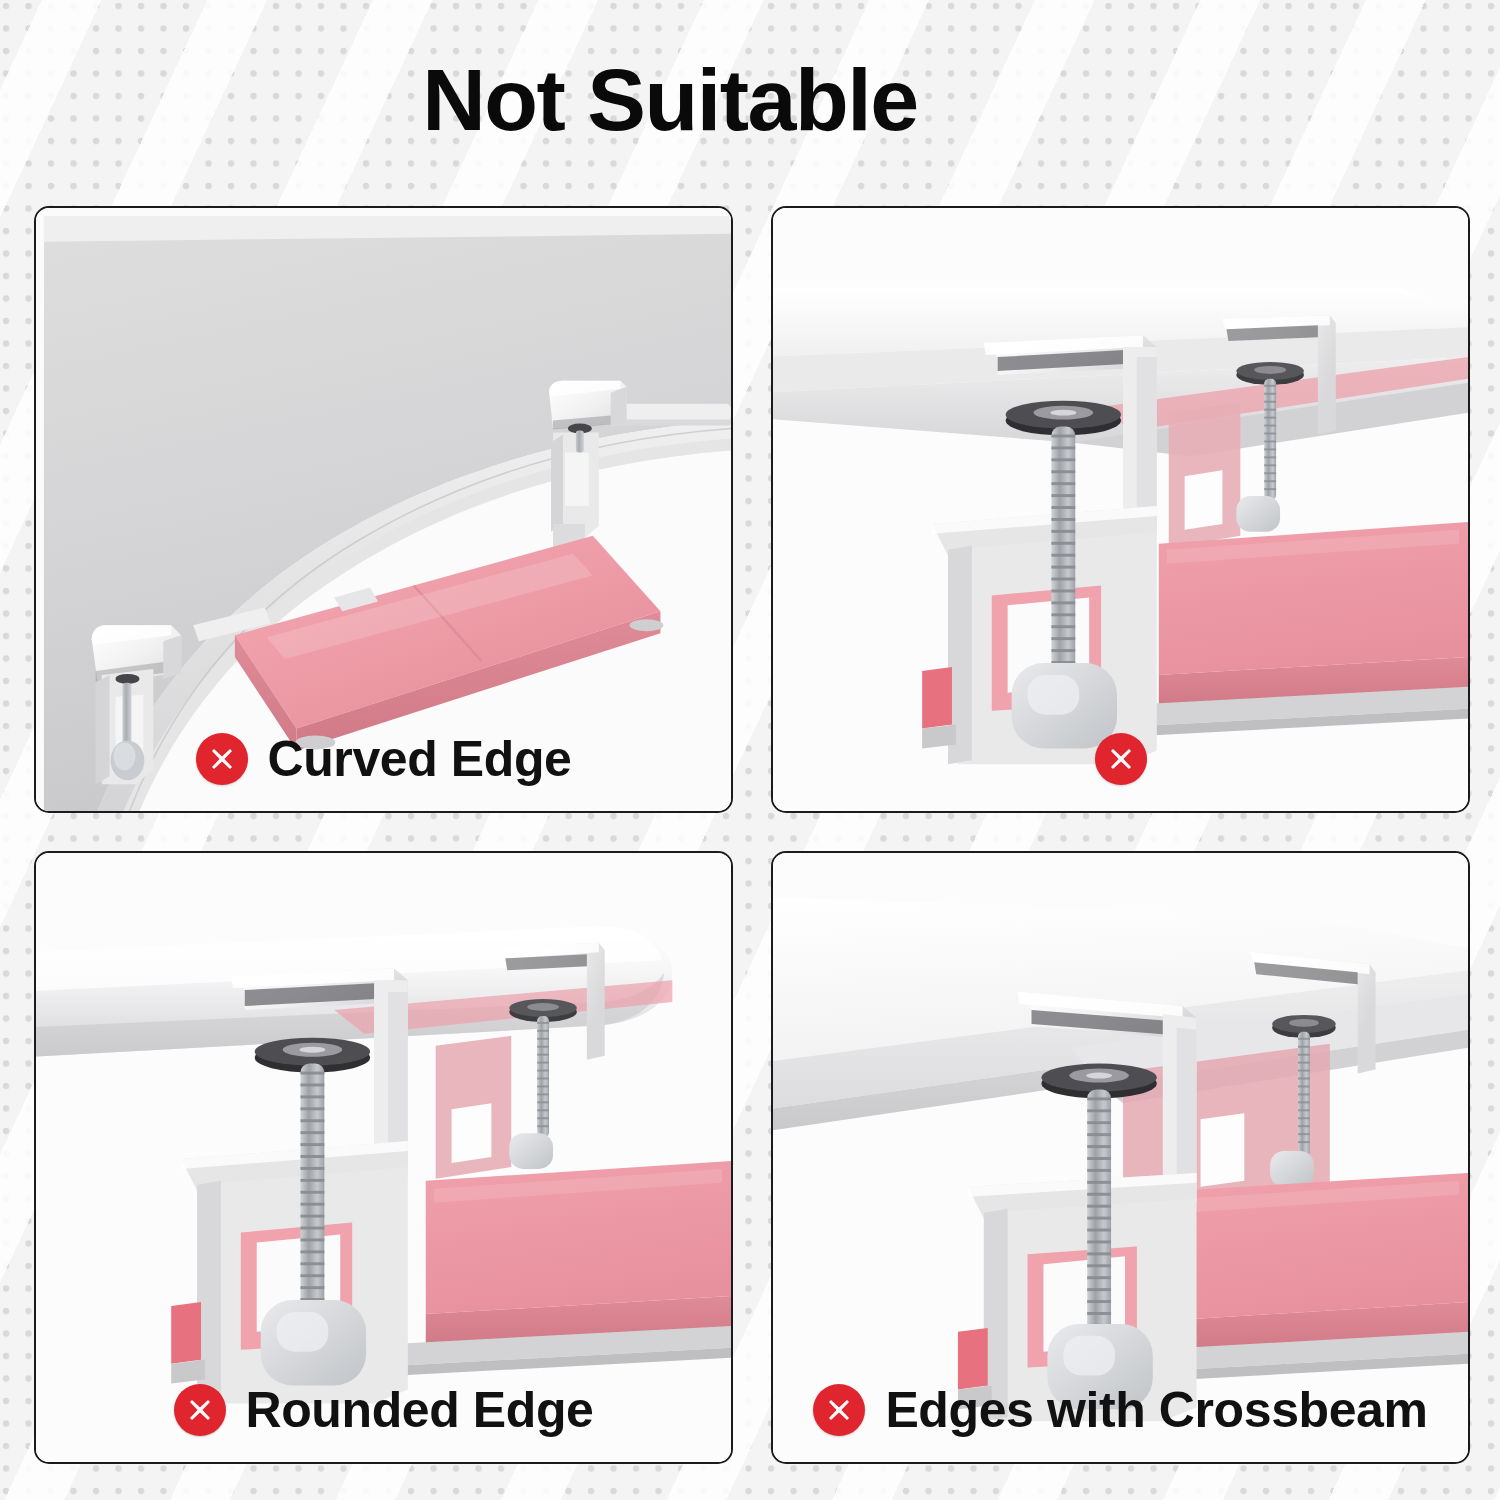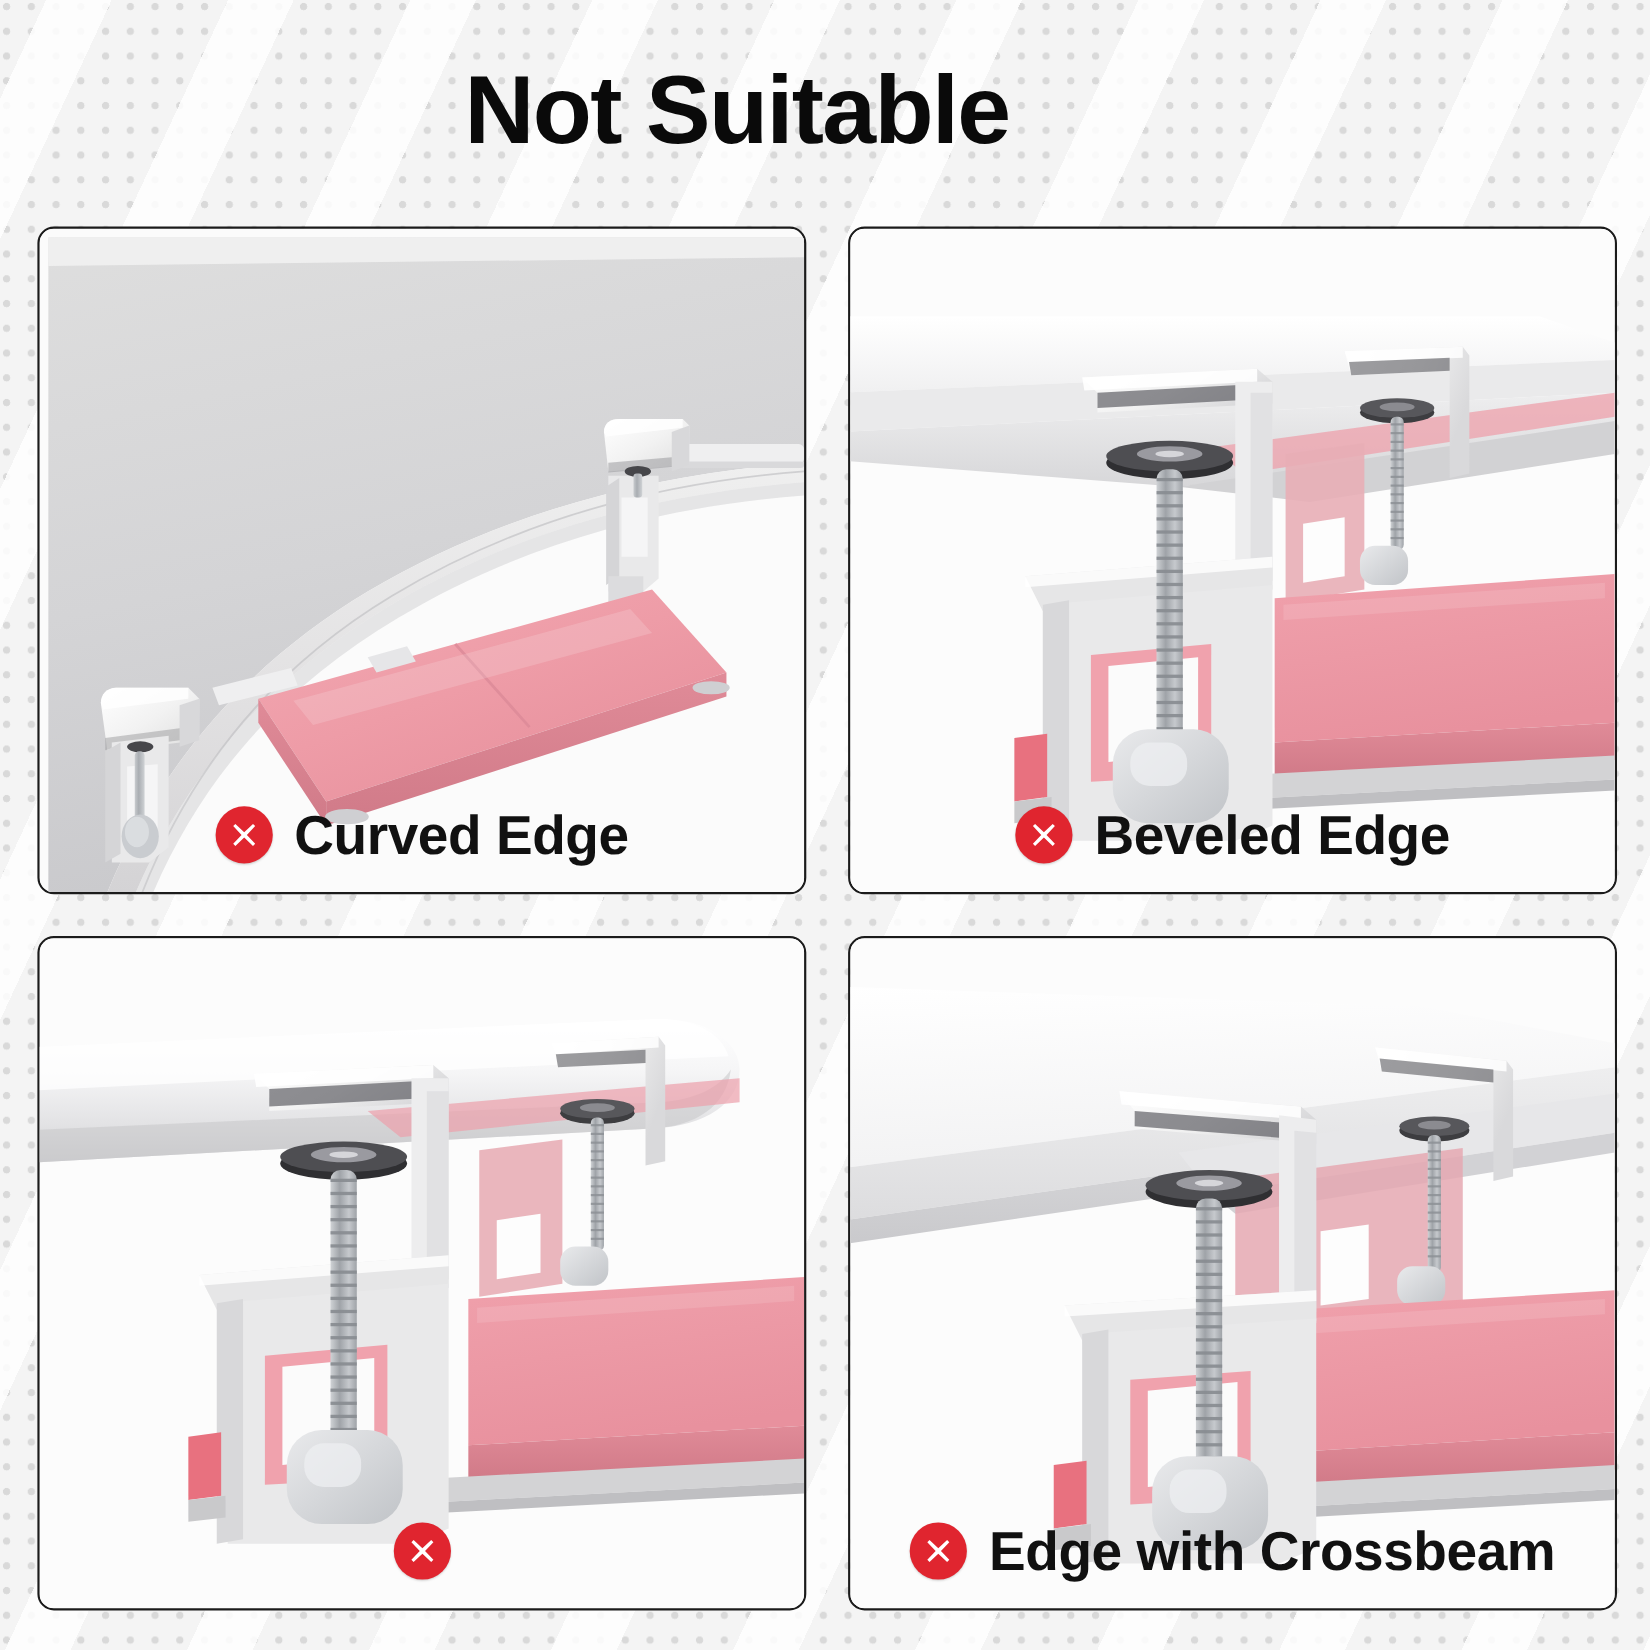--- a/index.html
+++ b/index.html
@@ -328,21 +328,20 @@
           <path d="M 150 524 L 184 520 L 184 540 L 150 544 Z" fill="#c9c9cb"></path>
         </g>
       </svg>
     </div>
     <div class="caption">
       <span class="badge">
         <svg viewBox="0 0 30 30">
             <path d="M7 5 L15 12.6 L23 5 L25 7 L17.4 15 L25 23 L23 25 L15 17.4 L7 25 L5 23 L12.6 15 L5 7 Z" fill="#ffffff"></path>
           </svg>
       </span>
-      <span class="cap-text">Beveled Edge</span>
     </div>
   </div>
 
   <div class="panel">
     <div class="scene">
       <svg viewBox="0 0 699 613" preserveAspectRatio="none">
         <defs>
           <linearGradient id="p3roll" x1="0" y1="0" x2="0" y2="1">
             <stop offset="0" stop-color="#ffffff"></stop>
             <stop offset="0.35" stop-color="#f6f6f7"></stop>
@@ -470,20 +469,21 @@
           <path d="M 136 514 L 170 510 L 170 530 L 136 534 Z" fill="#c9c9cb"></path>
         </g>
       </svg>
     </div>
     <div class="caption">
       <span class="badge">
         <svg viewBox="0 0 30 30">
             <path d="M7 5 L15 12.6 L23 5 L25 7 L17.4 15 L25 23 L23 25 L15 17.4 L7 25 L5 23 L12.6 15 L5 7 Z" fill="#ffffff"></path>
           </svg>
       </span>
+      <span class="cap-text">Rounded Edge</span>
     </div>
   </div>
 
   <div class="panel">
     <div class="scene">
       <svg viewBox="0 0 699 613" preserveAspectRatio="none">
         <defs>
           <linearGradient id="p4top" x1="0" y1="0" x2="0.2" y2="1">
             <stop offset="0" stop-color="#ffffff"></stop>
             <stop offset="1" stop-color="#f2f2f3"></stop>
@@ -617,17 +617,17 @@
           <path d="M 186 540 L 220 536 L 220 556 L 186 560 Z" fill="#c9c9cb"></path>
         </g>
       </svg>
     </div>
     <div class="caption">
       <span class="badge">
         <svg viewBox="0 0 30 30">
             <path d="M7 5 L15 12.6 L23 5 L25 7 L17.4 15 L25 23 L23 25 L15 17.4 L7 25 L5 23 L12.6 15 L5 7 Z" fill="#ffffff"></path>
           </svg>
       </span>
-      <span class="cap-text">Edge with Crossbeam</span>
+      <span class="cap-text">Edges with Crossbeam</span>
     </div>
   </div>
 
 </div>
 
 </body></html>

